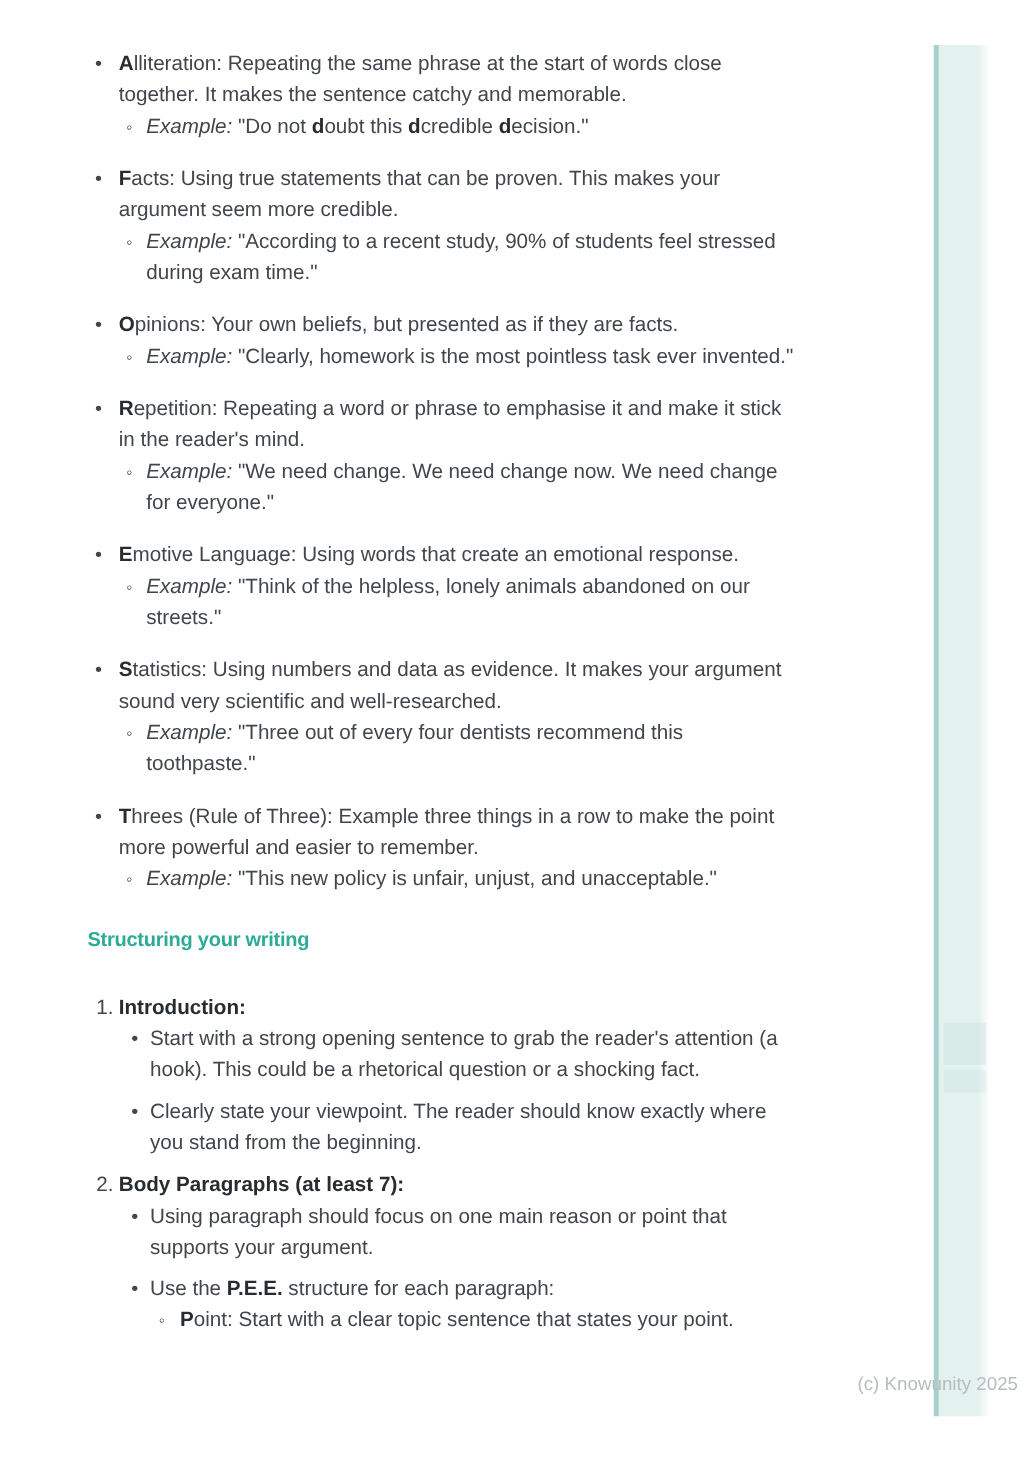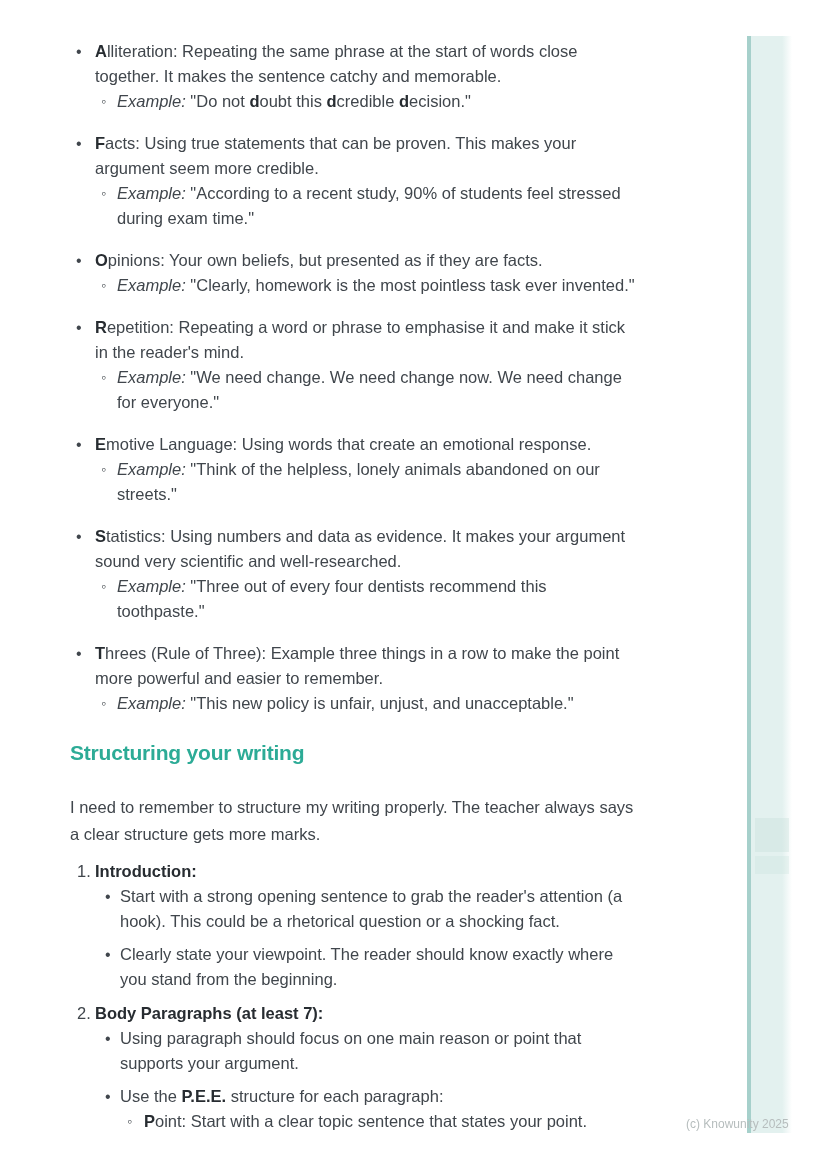--- a/index.html
+++ b/index.html
@@ -26,21 +26,21 @@
   .m { flex: none; line-height: 25px; }
   
   .m1 { width: 25px; padding-left: 6px; font-size: 16px; }
   
   .sub1 { margin-left: 30px; }
   .m2 { width: 17px; padding-left: 1px; font-size: 14px; }
   .item { margin-bottom: 17px; }
   
   h2 {
     margin: 20px 0 25px 0;
-    font-size: 21px;
+    font-size: 16px;
     line-height: 33px;
     font-weight: 700;
     color: #2cab96;
     letter-spacing: -0.2px;
   }
   .para { line-height: 27px; margin-bottom: 11px; }
   
   .oitem { margin-bottom: 9px; }
   .num { width: 25px; padding-left: 7px; }
   .point { margin-left: 35px; margin-bottom: 8px; }
@@ -62,26 +62,25 @@
     background: rgba(199,224,219,0.38);
   }
   .edge-block-b {
     position: absolute; left: 4px; top: 820px; width: 34px; height: 18px;
     background: rgba(199,224,219,0.30);
   }
   .footer {
     position: absolute;
     left: 686px;
     top: 1101px;
-    font-size: 12px;
+    font-size: 15px;
     line-height: 14px;
     color: #b6bdbd;
     z-index: 2;
     white-space: nowrap;
-    margin-top: 16px;
   }
 </style>
 </head>
 <body>
 
 <div class="content">
   <div id="techniques">
       <div class="item">
         <div class="row">
           <span class="m m1">•</span>
@@ -147,21 +146,20 @@
           <span class="m m1">•</span>
           <div class="txt"><span class="b">T</span><span>hrees (Rule of Three): Example three things in a row to make the point more powerful and easier to remember.</span></div>
         </div>
         <div class="row sub1">
           <span class="m m2">◦</span>
           <div class="txt"><span class="i">Example:</span><span> "This new policy is unfair, unjust, and unacceptable."</span></div>
         </div>
       </div>
     </div>
   <h2>Structuring your writing</h2>
-  <p class="para">I need to remember to structure my writing properly. The teacher always says a clear structure gets more marks.</p>
   <div id="structure">
       <div class="oitem">
         <div class="row">
           <span class="m num">1.</span>
           <div class="txt"><span class="b">Introduction:</span></div>
         </div>
         <div class="point">
           <div class="row">
             <span class="m m2b">•</span>
             <div class="txt"><span>Start with a strong opening sentence to grab the reader's attention (a hook). This could be a rhetorical question or a shocking fact.</span></div>

